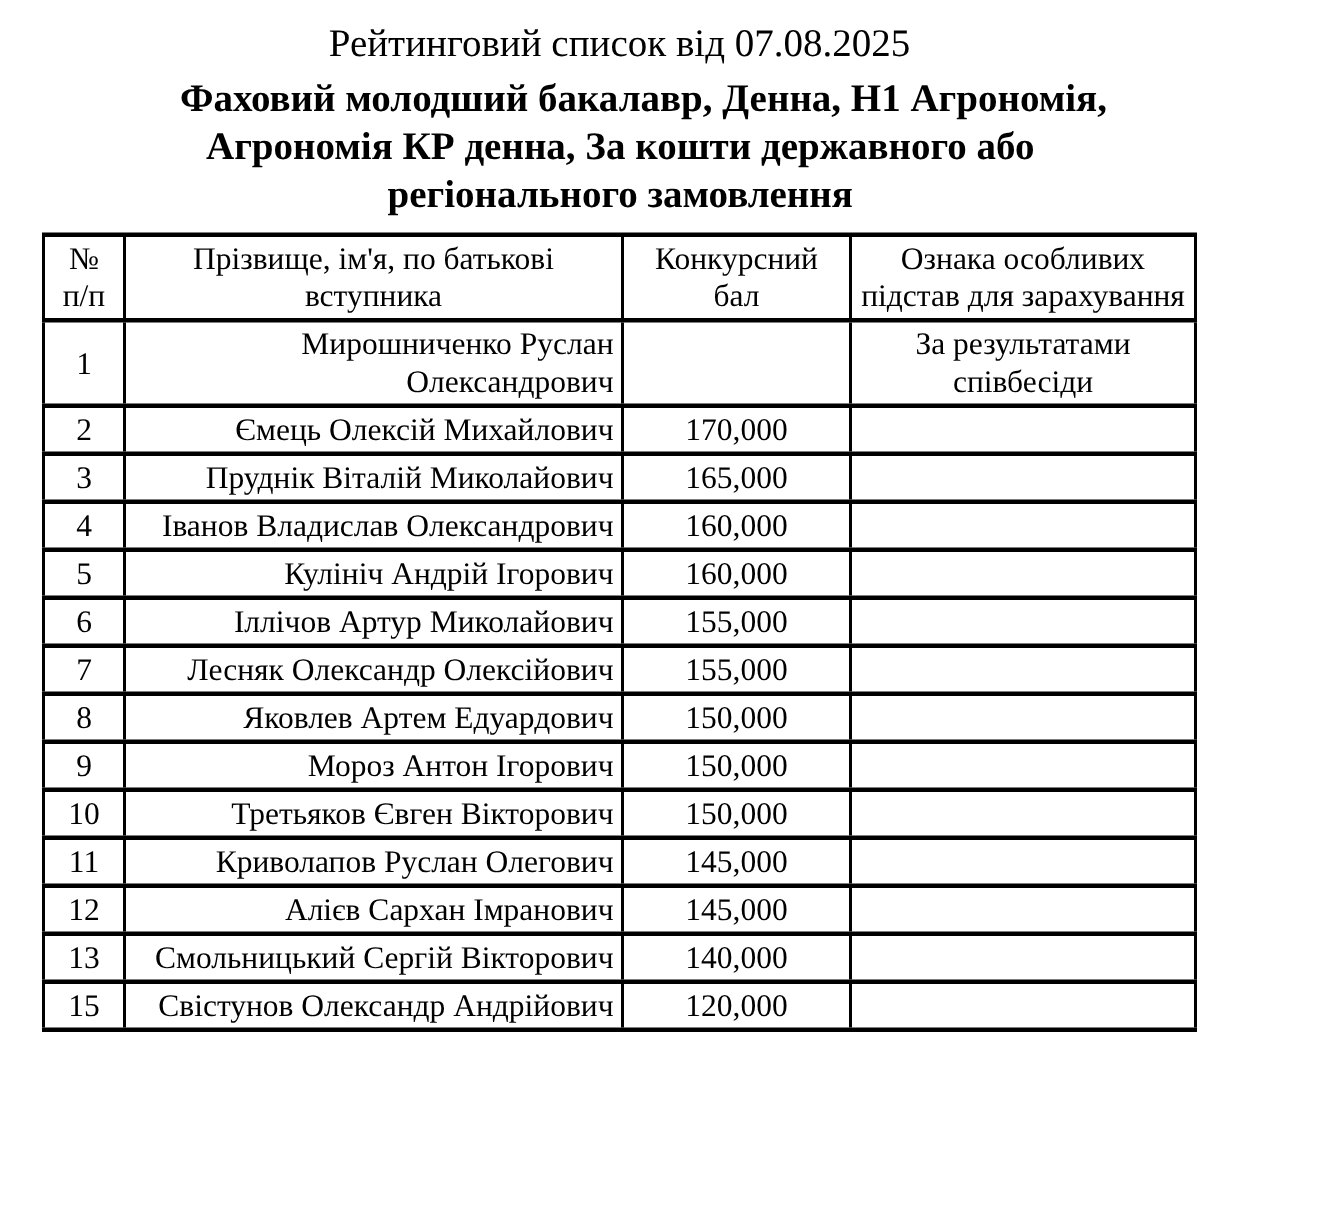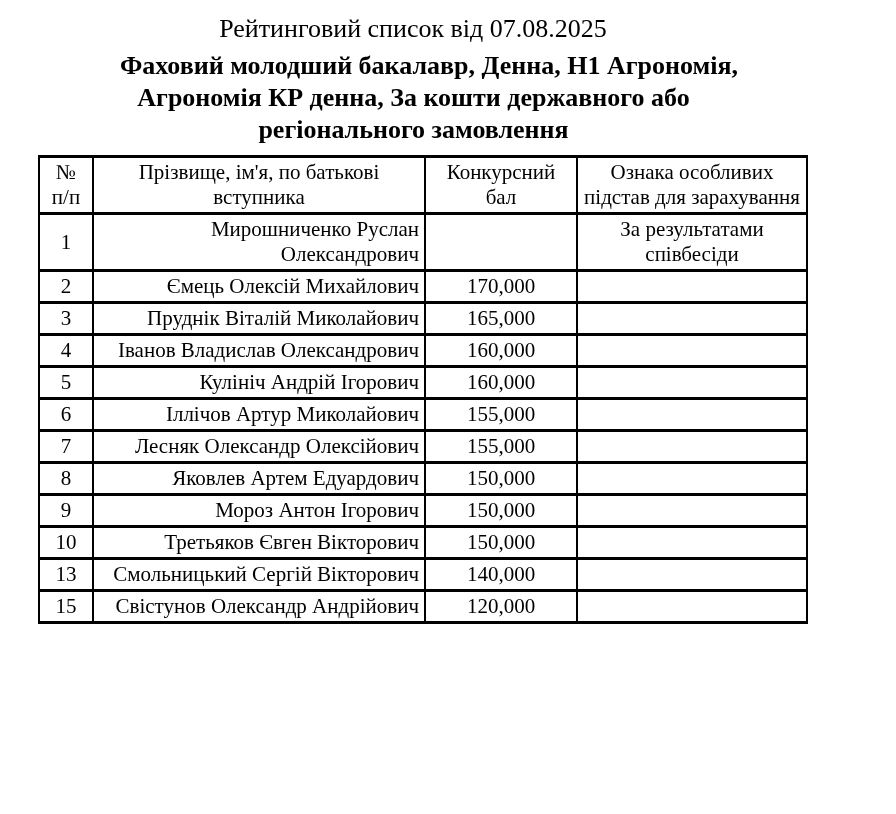--- a/index.html
+++ b/index.html
@@ -27,21 +27,21 @@
     margin: 2px 62px 9px 63px;
     font-size: 26px;
     font-weight: bold;
     line-height: 32px;
     text-indent: 31px;
     text-align: center;
   }
   table.ranking {
     border-collapse: collapse;
     table-layout: fixed;
-    margin-left: 38px;
+    margin-left: 28px;
     width: 768px;
   }
   .ranking th, .ranking td {
     border: 2px solid #000000;
     border-top-width: 3px;
     border-bottom-width: 3px;
     font-size: 21px;
     line-height: 25px;
     padding: 2px 5px;
     vertical-align: middle;
@@ -141,20 +141,32 @@
           <td class="c-score">150,000</td>
           <td class="c-note"></td>
         </tr>
         <tr>
           <td class="c-num">10</td>
           <td class="c-name">Третьяков Євген Вікторович</td>
           <td class="c-score">150,000</td>
           <td class="c-note"></td>
         </tr>
         <tr>
+          <td class="c-num">11</td>
+          <td class="c-name">Криволапов Руслан Олегович</td>
+          <td class="c-score">145,000</td>
+          <td class="c-note"></td>
+        </tr>
+        <tr>
+          <td class="c-num">12</td>
+          <td class="c-name">Алієв Сархан Імранович</td>
+          <td class="c-score">145,000</td>
+          <td class="c-note"></td>
+        </tr>
+        <tr>
           <td class="c-num">13</td>
           <td class="c-name">Смольницький Сергій Вікторович</td>
           <td class="c-score">140,000</td>
           <td class="c-note"></td>
         </tr>
         <tr>
           <td class="c-num">15</td>
           <td class="c-name">Свістунов Олександр Андрійович</td>
           <td class="c-score">120,000</td>
           <td class="c-note"></td>

